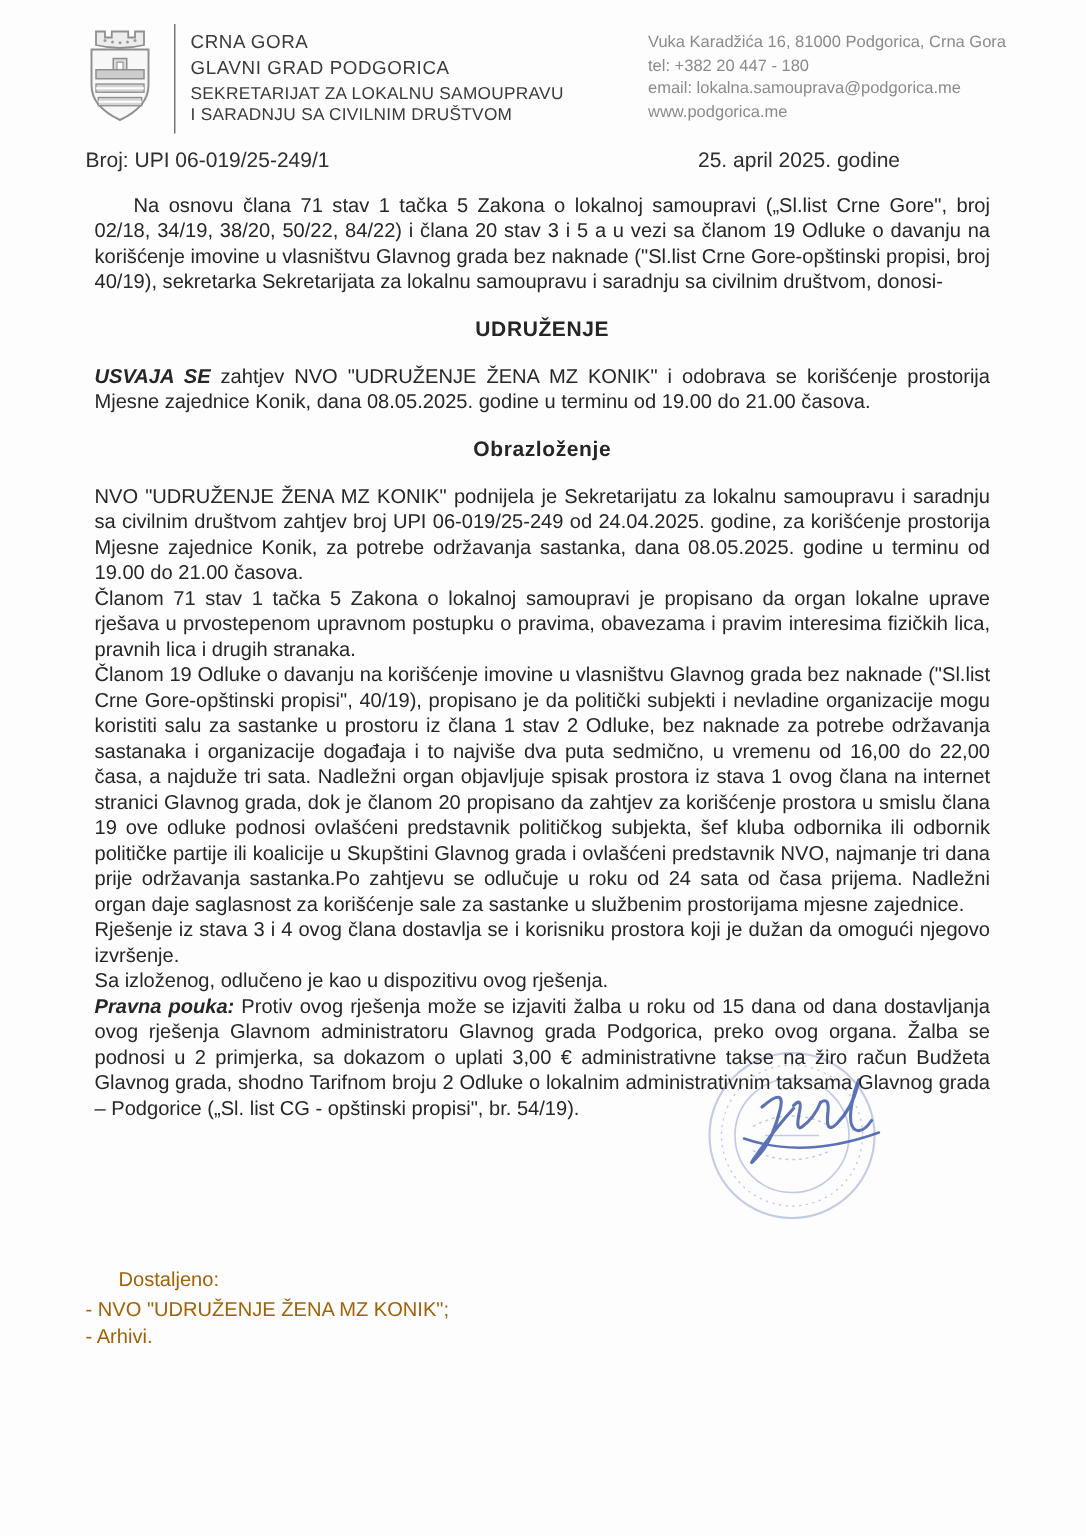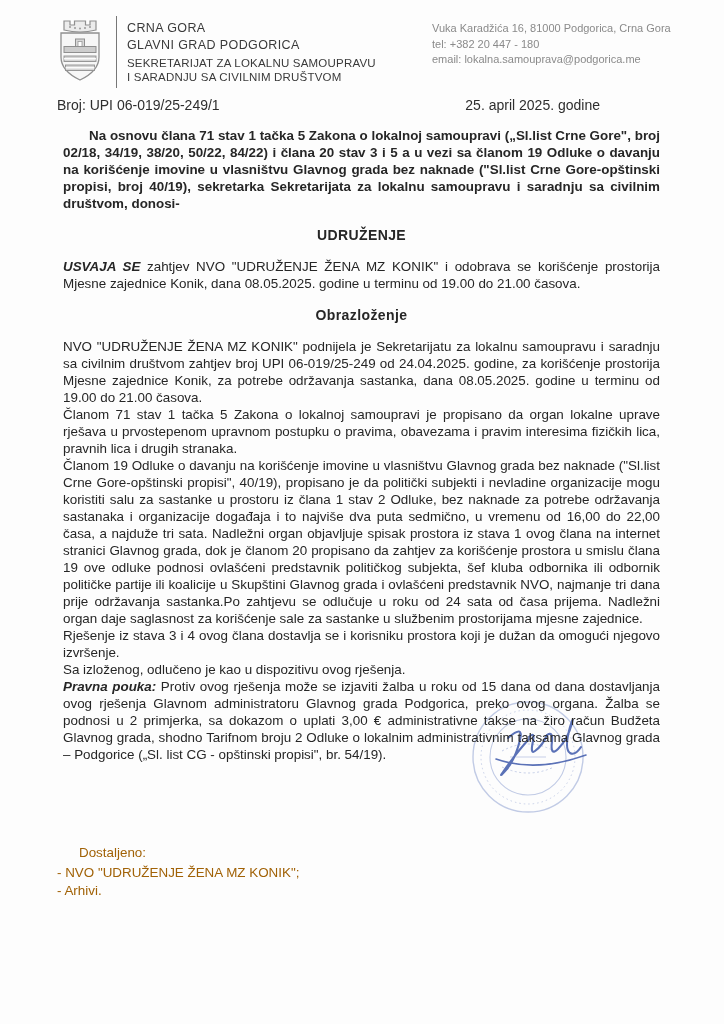--- a/index.html
+++ b/index.html
@@ -38,21 +38,21 @@
     font-size:14px; color:#2e2e2e;
     position:relative; z-index:1;
   }
   
   .doc-body {
     padding:14px 64px 0 63px;
     font-size:13.4px; line-height:17px;
     text-align:justify;
     position:relative; z-index:1;
   }
-  .intro { text-indent:26px;font-weight:bold; }
+  .intro { text-indent:26px; }
   .center-heading {
     text-align:center; font-weight:bold; font-size:14px;
     letter-spacing:0.4px;
     margin:15px 0 14px 0;
   }
   .doc-body p { margin:0; }
   .legal { margin-top:17px; }
   b.lead { font-weight:bold;font-style:italic; }
   
   .stamp-svg { position:absolute; left:450px; top:693px; z-index:0; }
@@ -102,20 +102,21 @@
     <div class="org-block">
       <div class="org-line-lg">CRNA GORA</div>
       <div class="org-line-lg">GLAVNI GRAD PODGORICA</div>
       <div class="org-line-sm" style="margin-top:3px;">SEKRETARIJAT ZA LOKALNU SAMOUPRAVU</div>
       <div class="org-line-sm">I SARADNJU SA CIVILNIM DRUŠTVOM</div>
     </div>
     <div class="contact-block">
       <div>Vuka Karadžića 16, 81000 Podgorica, Crna Gora</div>
       <div>tel: +382 20 447 - 180</div>
       <div>email: lokalna.samouprava@podgorica.me</div>
+      <div>www.podgorica.me</div>
     </div>
   </div>
 
   <div class="meta-row">
     <span>Broj: UPI 06-019/25-249/1</span>
     <span>25. april 2025. godine</span>
   </div>
 
   <div class="doc-body">
     <p class="intro">Na osnovu člana 71 stav 1 tačka 5 Zakona o lokalnoj samoupravi („Sl.list Crne Gore", broj 02/18, 34/19, 38/20, 50/22, 84/22) i člana  20 stav 3 i 5 a u vezi sa članom 19  Odluke o davanju na korišćenje imovine u vlasništvu Glavnog grada bez naknade ("Sl.list Crne Gore-opštinski propisi, broj 40/19), sekretarka Sekretarijata za lokalnu samoupravu i saradnju sa civilnim društvom, donosi-</p>

